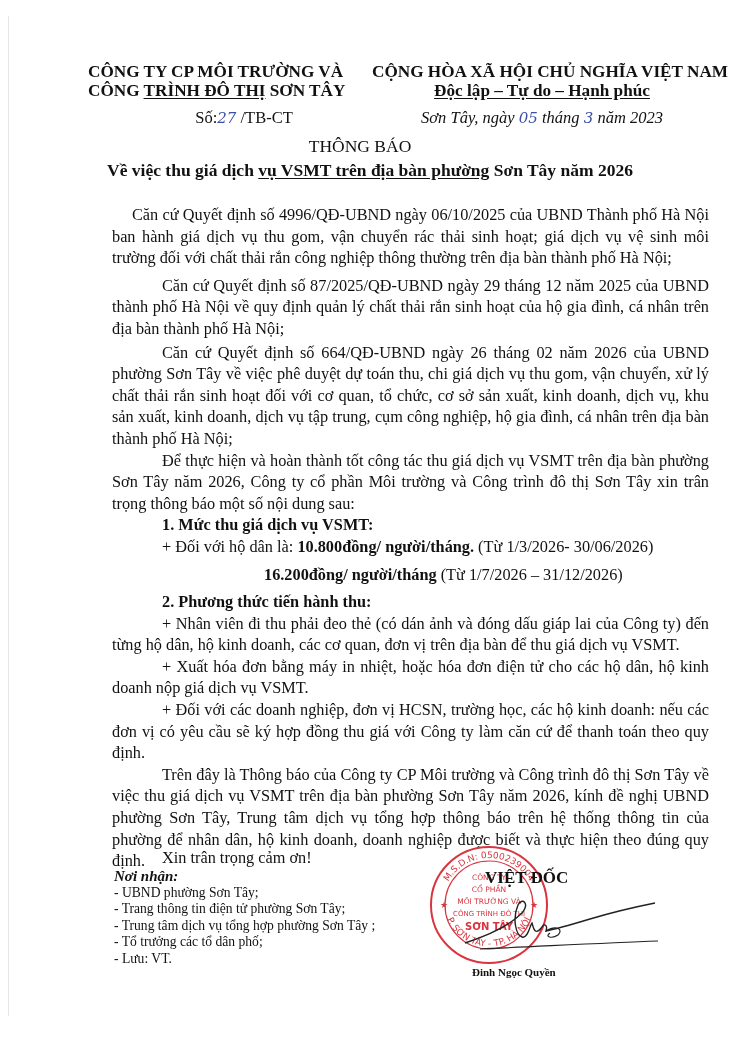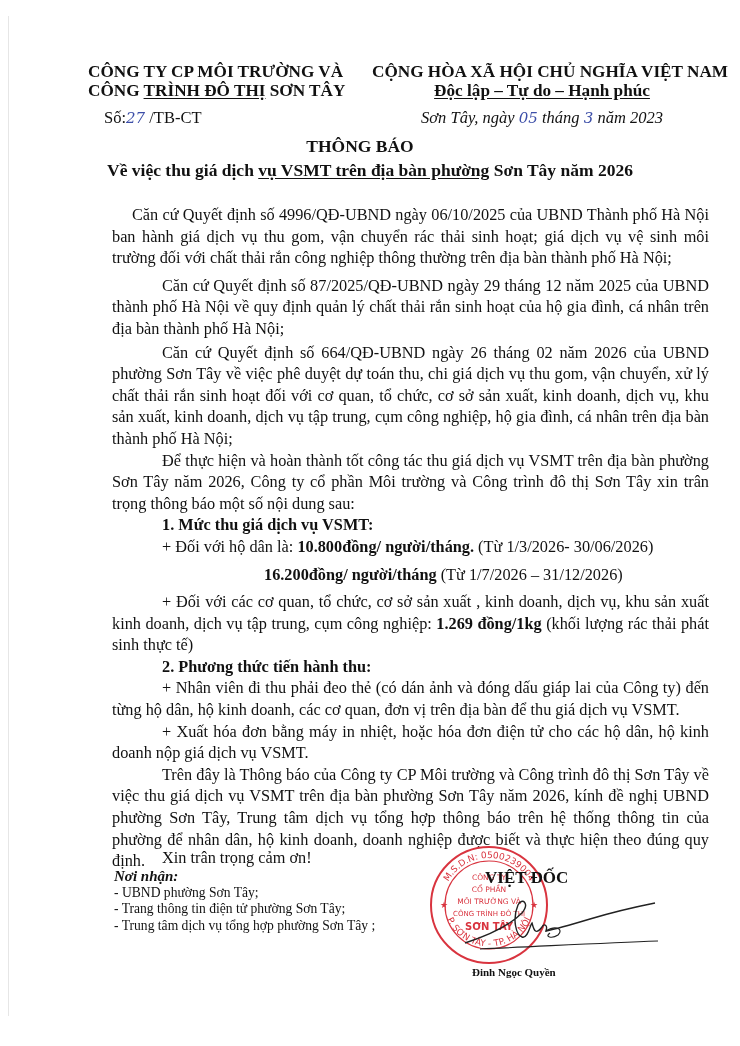--- a/index.html
+++ b/index.html
@@ -5,24 +5,24 @@
     html, body { margin: 0; padding: 0; }
     body {
       width: 740px; height: 1046px; background: #ffffff; position: relative; overflow: hidden;
       font-family: "Liberation Serif", "DejaVu Serif", serif; color: #111;
     }
     .page-edge { position: absolute; left: 8px; top: 16px; width: 1px; height: 1000px; background: #e6e6e6; }
     .abs { position: absolute; white-space: nowrap; }
     .hdr-left { left: 88px; top: 62px; width: 280px; text-align: left; font-weight: bold; font-size: 17.2px; line-height: 19px; }
     .hdr-right { left: 372px; top: 62px; width: 340px; text-align: center; font-weight: bold; font-size: 17.2px; line-height: 19px; }
     .u { text-decoration: underline; text-underline-offset: 2px; }
-    .so-line { left: 104px; top: 108px; width: 280px; text-align: left; font-size: 16.5px; }
+    .so-line { left: 104px; top: 108px; width: 280px; text-align: center; font-size: 16.5px; }
     .handwrite { font-family: "DejaVu Serif", serif; font-style: italic; color: #3c4ea8; font-size: 15px; }
     .date-line { left: 372px; top: 108px; width: 340px; text-align: center; font-style: italic; font-size: 16.5px; }
-    .title { left: 0; width: 720px; top: 136px; text-align: center; font-weight: bold; font-size: 17.5px; }
+    .title { left: 0; width: 720px; top: 136px; text-align: center; font-weight: normal; font-size: 17.5px; }
     .subtitle { left: 0; width: 740px; top: 160px; text-align: center; font-weight: bold; font-size: 17.5px; }
     .body-block { position: absolute; left: 112px; width: 597px; font-size: 16.3px; line-height: 21.6px; text-align: justify; }
     .body-block p { margin: 0; }
     .ind { text-indent: 20px; }
     .ind2 { text-indent: 50px; }
     .b { font-weight: bold; }
     .recipients { position: absolute; left: 114px; top: 868px; font-size: 13.6px; line-height: 16.5px; }
     .recipients .lbl { font-weight: bold; font-style: italic; font-size: 15px; }
     .thanks { position: absolute; left: 162px; top: 848px; font-size: 16.3px; }
     .sig-title { position: absolute; left: 485px; top: 868px; font-weight: bold; font-size: 17px; }
@@ -59,34 +59,36 @@
 </div>
 
 <div class="body-block" style="top:204px;">
   <p class="ind" style="margin-bottom:6px;">Căn cứ Quyết định số 4996/QĐ-UBND ngày 06/10/2025 của UBND Thành phố Hà Nội ban hành giá dịch vụ thu gom, vận chuyển rác thải sinh hoạt; giá dịch vụ vệ sinh môi trường đối với chất thải rắn công nghiệp thông thường trên địa bàn thành phố Hà Nội;</p>
   <p class="ind2" style="margin-bottom:2px;">Căn cứ Quyết định số 87/2025/QĐ-UBND ngày 29 tháng 12 năm 2025 của UBND thành phố Hà Nội về quy định quản lý chất thải rắn sinh hoạt của hộ gia đình, cá nhân trên địa bàn thành phố Hà Nội;</p>
   <p class="ind2">Căn cứ Quyết định số 664/QĐ-UBND ngày 26 tháng 02 năm 2026 của UBND phường Sơn Tây về việc phê duyệt dự toán thu, chi giá dịch vụ thu gom, vận chuyển, xử lý chất thải rắn sinh hoạt đối với cơ quan, tổ chức, cơ sở sản xuất, kinh doanh, dịch vụ, khu sản xuất, kinh doanh, dịch vụ tập trung, cụm công nghiệp, hộ gia đình, cá nhân trên địa bàn thành phố Hà Nội;</p>
   <p class="ind2">Để thực hiện và hoàn thành tốt công tác thu giá dịch vụ VSMT trên địa bàn phường Sơn Tây năm 2026, Công ty cổ phần Môi trường và Công trình đô thị Sơn Tây xin trân trọng thông báo một số nội dung sau:</p>
   <p class="ind2 b">1. Mức thu giá dịch vụ VSMT:</p>
   <p class="ind2"><span>+ Đối với hộ dân là: </span><span class="b">10.800đồng/ người/tháng.</span><span> (Từ 1/3/2026- 30/06/2026)</span></p>
   <p style="padding-left:152px; margin-top:6px; margin-bottom:6px;"><span class="b">16.200đồng/ người/tháng</span><span> (Từ 1/7/2026 – 31/12/2026)</span></p>
-  <p class="ind2"><span>+ Đối với các cơ quan, tổ chức, cơ sở sản xuất , kinh doanh, dịch vụ, khu sản xuất kinh doanh, dịch vụ tập trung, cụm công nghiệp: </span><span class="b">1.269 đồng/1kg</span><span> (khối lượng rác thải phát sinh thực tế)</span></p>
   <p class="ind2 b">2. Phương thức tiến hành thu:</p>
   <p class="ind2">+ Nhân viên đi thu phải đeo thẻ (có dán ảnh và đóng dấu giáp lai của Công ty) đến từng hộ dân, hộ kinh doanh, các cơ quan, đơn vị trên địa bàn để thu giá dịch vụ VSMT.</p>
   <p class="ind2">+ Xuất hóa đơn bằng máy in nhiệt, hoặc hóa đơn điện tử cho các hộ dân, hộ kinh doanh nộp giá dịch vụ VSMT.</p>
+  <p class="ind2">+ Đối với các doanh nghiệp, đơn vị HCSN, trường học, các hộ kinh doanh: nếu các đơn vị có yêu cầu sẽ ký hợp đồng thu giá với Công ty làm căn cứ để thanh toán theo quy định.</p>
   <p class="ind2">Trên đây là Thông báo của Công ty CP Môi trường và Công trình đô thị Sơn Tây về việc thu giá dịch vụ VSMT trên địa bàn phường Sơn Tây năm 2026, kính đề nghị UBND phường Sơn Tây, Trung tâm dịch vụ tổng hợp thông báo trên hệ thống thông tin của phường để nhân dân, hộ kinh doanh, doanh nghiệp được biết và thực hiện theo đúng quy định.</p>
 </div>
 
 <div class="thanks">Xin trân trọng cảm ơn!</div>
 
 <div class="recipients">
   <div class="lbl">Nơi nhận:</div>
   <div>- UBND phường Sơn Tây;</div>
   <div>- Trang thông tin điện tử phường Sơn Tây;</div>
   <div>- Trung tâm dịch vụ tổng hợp phường Sơn Tây ;</div>
+  <div>- Tổ trưởng các tổ dân phố;</div>
+  <div>- Lưu: VT.</div>
 </div>
 
 <svg class="stamp" viewBox="0 0 122 122">
   <defs>
     <path id="topArc" d="M 14 61 A 47 47 0 0 1 108 61"></path>
     <path id="botArc" d="M 16 66 A 46 46 0 0 0 106 66"></path>
   </defs>
   <circle cx="61" cy="61" r="58" fill="none" stroke="#d9343f" stroke-width="2"></circle>
   <circle cx="61" cy="61" r="44" fill="none" stroke="#d9343f" stroke-width="1.2"></circle>
   <text font-family="DejaVu Sans, sans-serif" font-size="9" fill="#d9343f"><textPath href="#topArc" startOffset="50%" text-anchor="middle">M.S.D.N: 0500239004</textPath></text>

